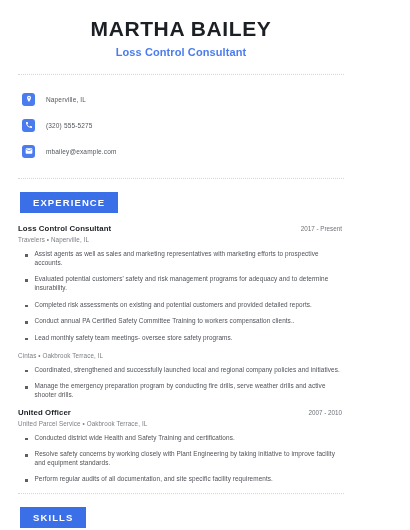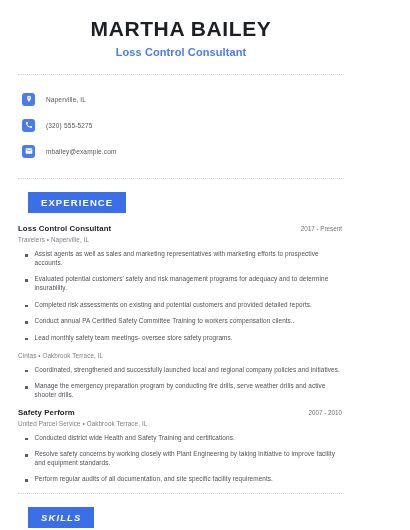--- a/index.html
+++ b/index.html
@@ -81,21 +81,21 @@
   
   .section { margin-top: 2px; }
   .section-badge {
     display: inline-block;
     background: #3b6fe8;
     color: #ffffff;
     font-size: 9.5px;
     font-weight: bold;
     letter-spacing: 1.1px;
     padding: 5px 13px 5px 13px;
-    margin-left: 10px;
+    margin-left: 2px;
   }
 
   
   .exp-block { margin-top: 11px; }
   .exp-head {
     display: flex;
     justify-content: space-between;
     align-items: baseline;
   }
   .exp-role {
@@ -244,21 +244,21 @@
         </div>
         <div class="bullet">
           <span class="bullet-dot"></span>
           <span class="bullet-text">Manage the emergency preparation program by conducting fire drills, serve weather drills and active shooter drills.</span>
         </div>
       </div>
     </div>
 
     <div class="exp-block" style="margin-top:4px;">
       <div class="exp-head">
-        <span class="exp-role">Safety Perform</span>
+        <span class="exp-role">United Officer</span>
         <span class="exp-dates">2007 - 2010</span>
       </div>
       <div class="exp-company">United Parcel Service • Oakbrook Terrace, IL</div>
       <div class="bullets">
         <div class="bullet">
           <span class="bullet-dot"></span>
           <span class="bullet-text">Conducted district wide Health and Safety Training and certifications.</span>
         </div>
         <div class="bullet">
           <span class="bullet-dot"></span>
@@ -269,21 +269,21 @@
           <span class="bullet-text">Perform regular audits of all documentation, and site specific facility requirements.</span>
         </div>
       </div>
     </div>
 
   </div>
 
   <hr class="divider" style="margin-top:9px;">
 
   <div class="section">
-    <div style="margin-top:13px;font-style:italic;">
+    <div style="margin-top:13px;">
       <span class="section-badge">SKILLS</span>
     </div>
     <div class="skills-wrap">
       <span class="skill-tag">Prospective Accounts</span>
       <span class="skill-tag">Reliability</span>
       <span class="skill-tag">Safety Issues</span>
       <span class="skill-tag">Product Safety</span>
       <span class="skill-tag">Risk Management</span>
       <span class="skill-tag">JHA</span>
 

